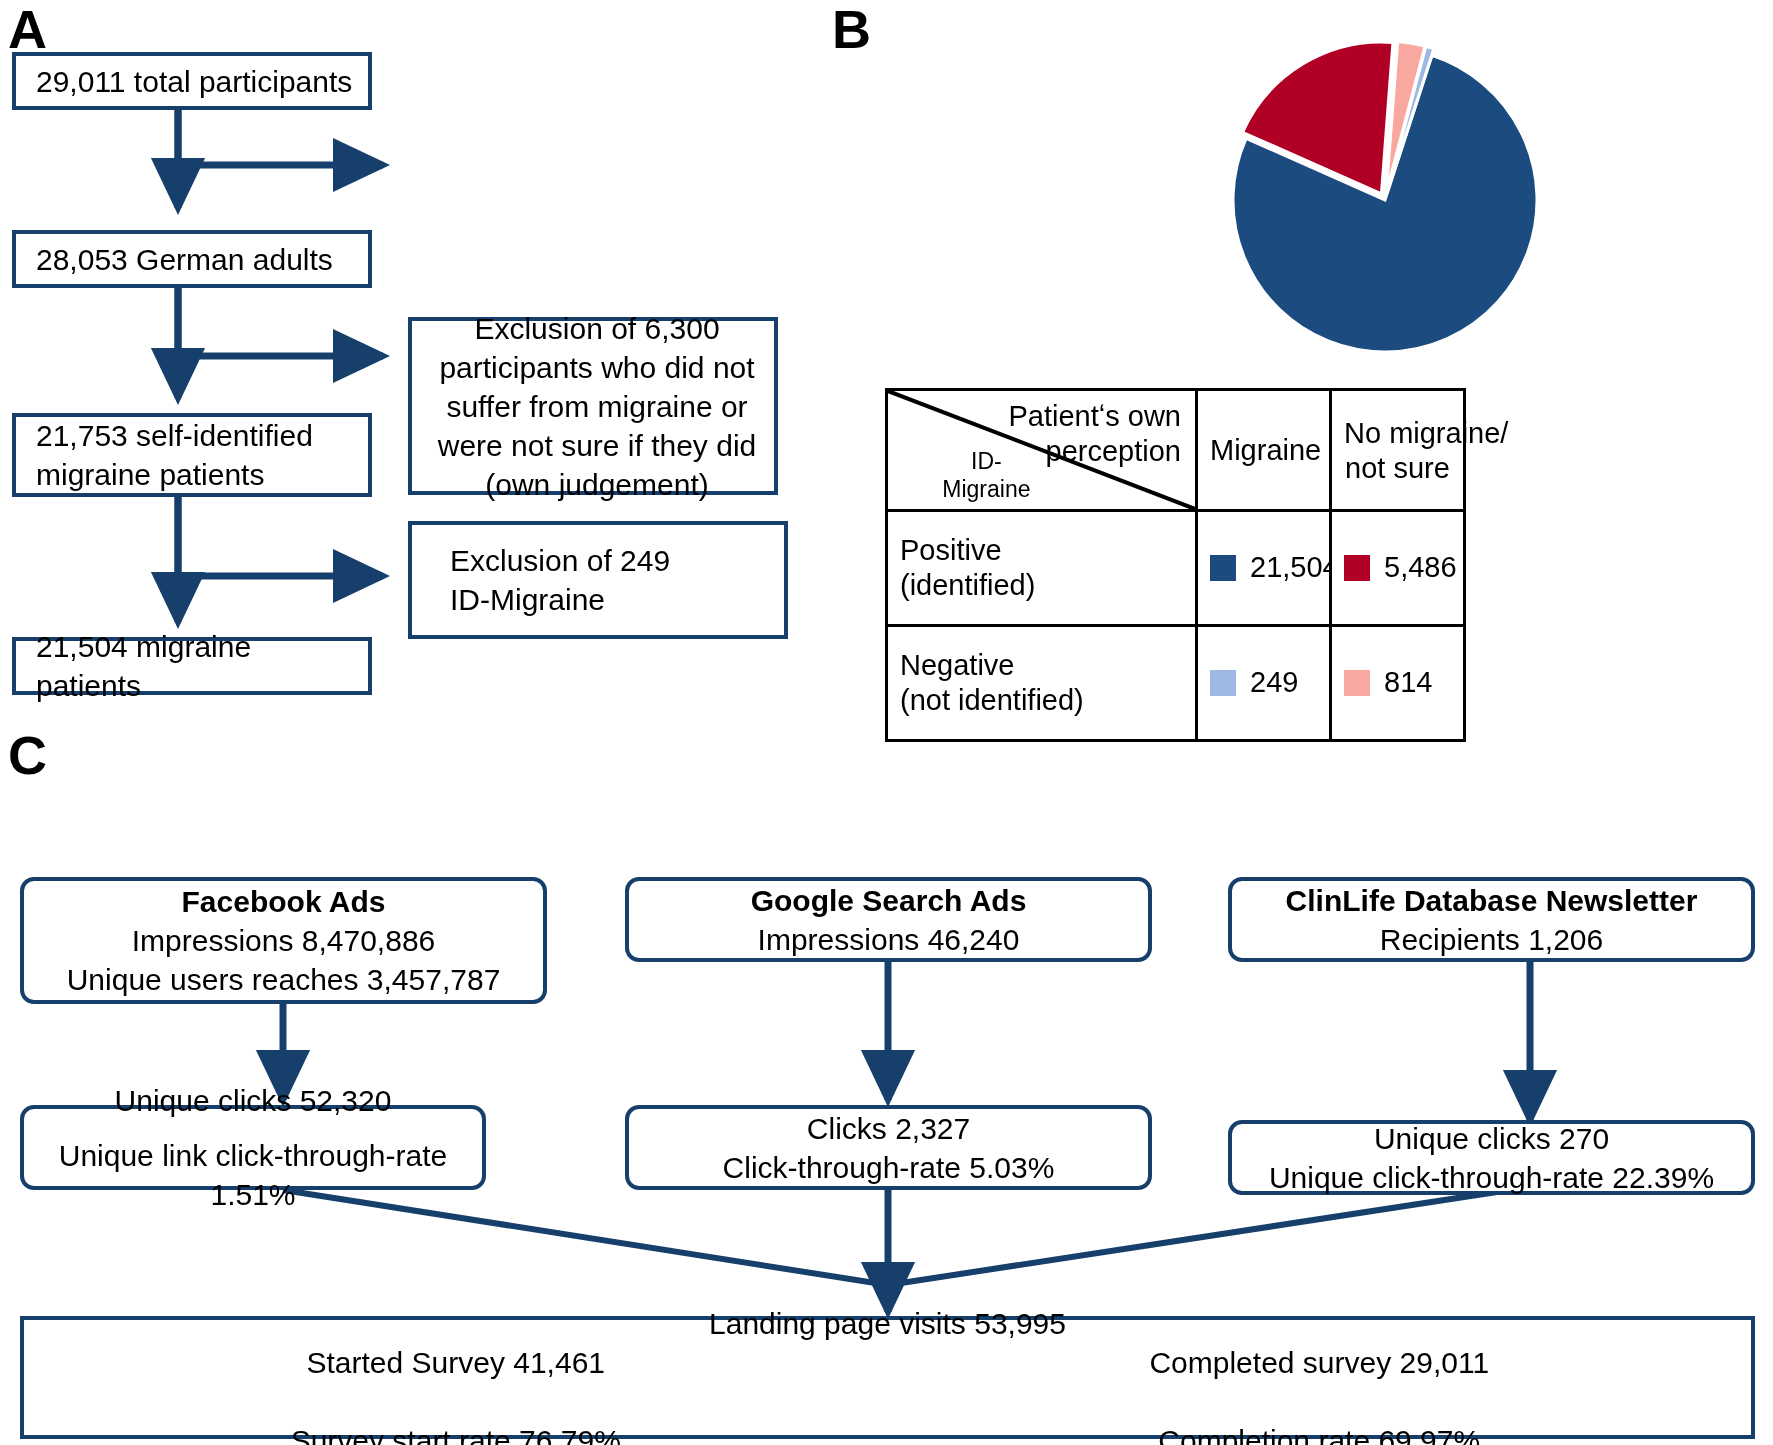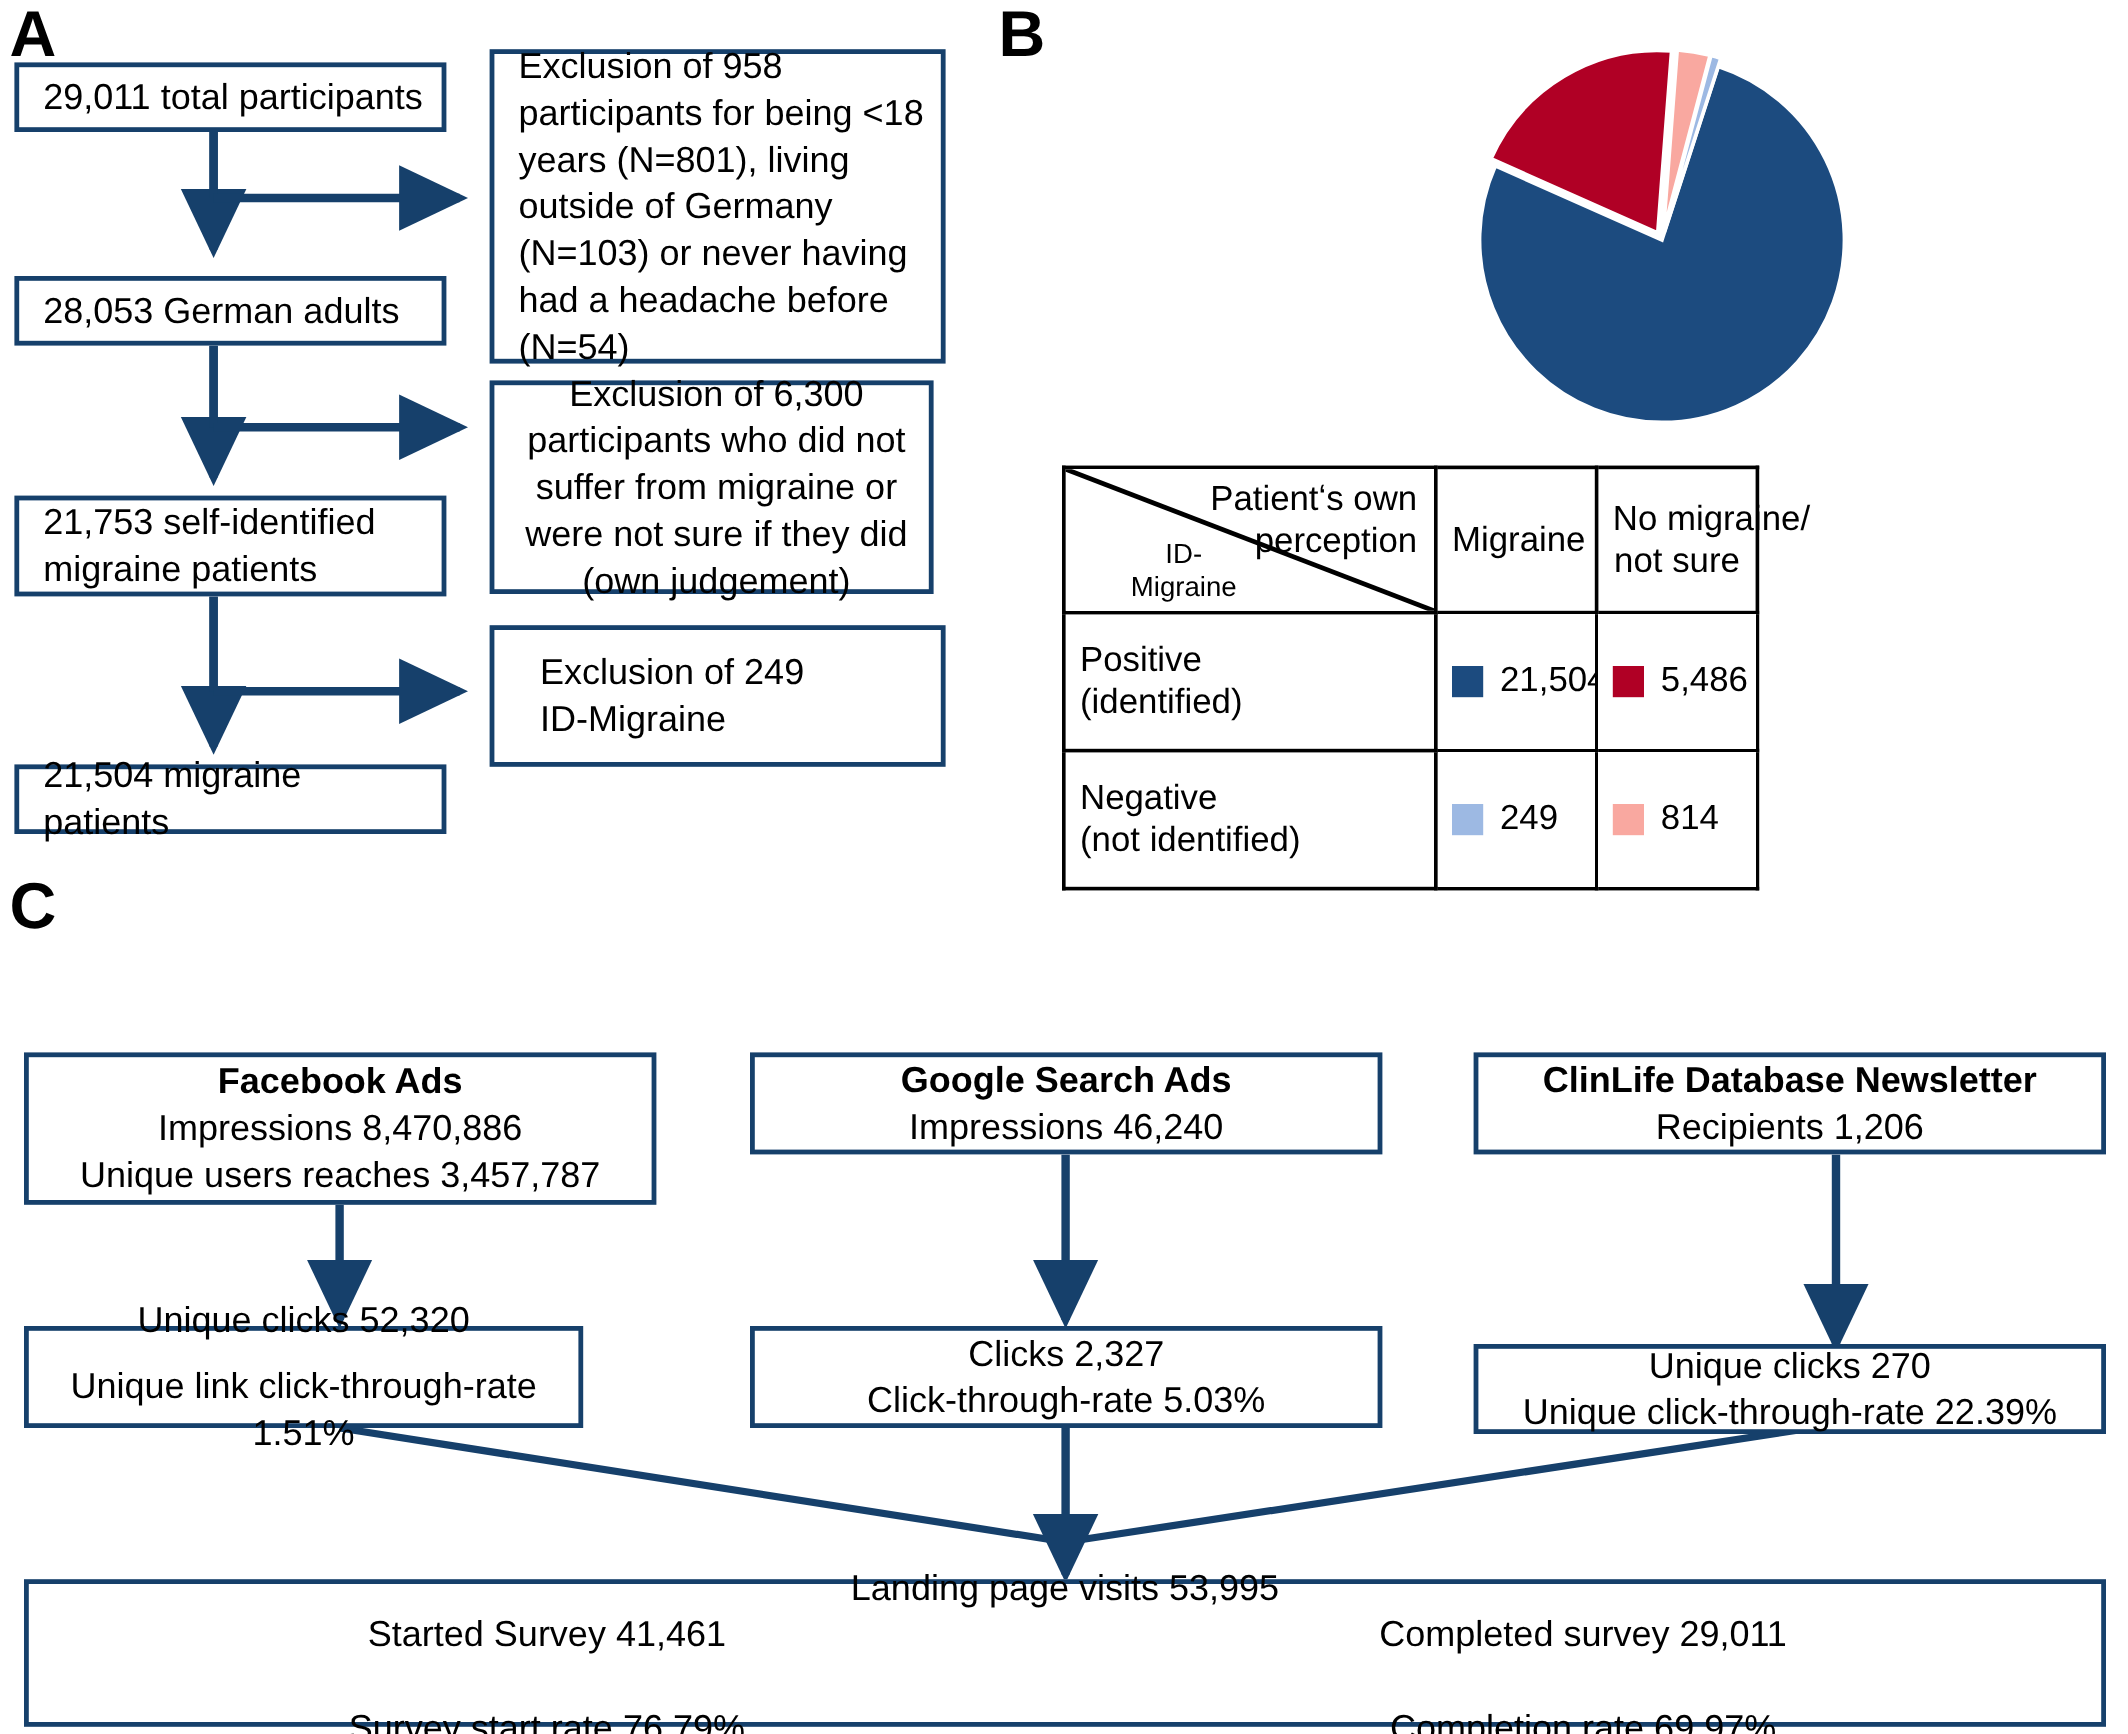--- a/index.html
+++ b/index.html
@@ -42,20 +42,21 @@
     align-items: flex-start;
     padding-left: 20px;
     padding-right: 12px;
     text-align: left;
   }
   .fbox.center-align {
     align-items: center;
     text-align: center;
     padding-left: 10px;
     padding-right: 10px;
+    border-radius: 14px;
   }
   .fbox .line { display: block; width: 100%; }
   .fbox.center-align .line { text-align: center; }
   .fbox .bold { font-weight: bold; }
 
   svg.connectors {
     position: absolute;
     left: 0;
     top: 0;
     overflow: visible;
@@ -156,29 +157,20 @@
       <line x1="178" y1="497" x2="178" y2="622" marker-end="url(#arrowhead)"></line>
       <line x1="178" y1="497" x2="178" y2="576"></line>
       <line x1="178" y1="576" x2="383" y2="576" marker-end="url(#arrowhead)"></line>
     </g>
   </svg>
 
   <div class="fbox left-align" style="left:12px; top:52px; width:360px; height:58px;">
     <span class="line">29,011 total participants</span>
   </div>
 
-  <div class="fbox left-align" style="left:408px; top:41px; width:380px; height:262px;">
-    <span class="line">Exclusion of 958</span>
-    <span class="line">participants for being &lt;18</span>
-    <span class="line">years (N=801), living</span>
-    <span class="line">outside of Germany</span>
-    <span class="line">(N=103) or never having</span>
-    <span class="line">had a headache before</span>
-    <span class="line">(N=54)</span>
-  </div>
 
   <div class="fbox left-align" style="left:12px; top:230px; width:360px; height:58px;">
     <span class="line">28,053 German adults</span>
   </div>
 
   <div class="fbox left-align" style="left:408px; top:317px; width:370px; height:178px;text-align:center;">
     <span class="line">Exclusion of 6,300</span>
     <span class="line">participants who did not</span>
     <span class="line">suffer from migraine or</span>
     <span class="line">were not sure if they did</span>

